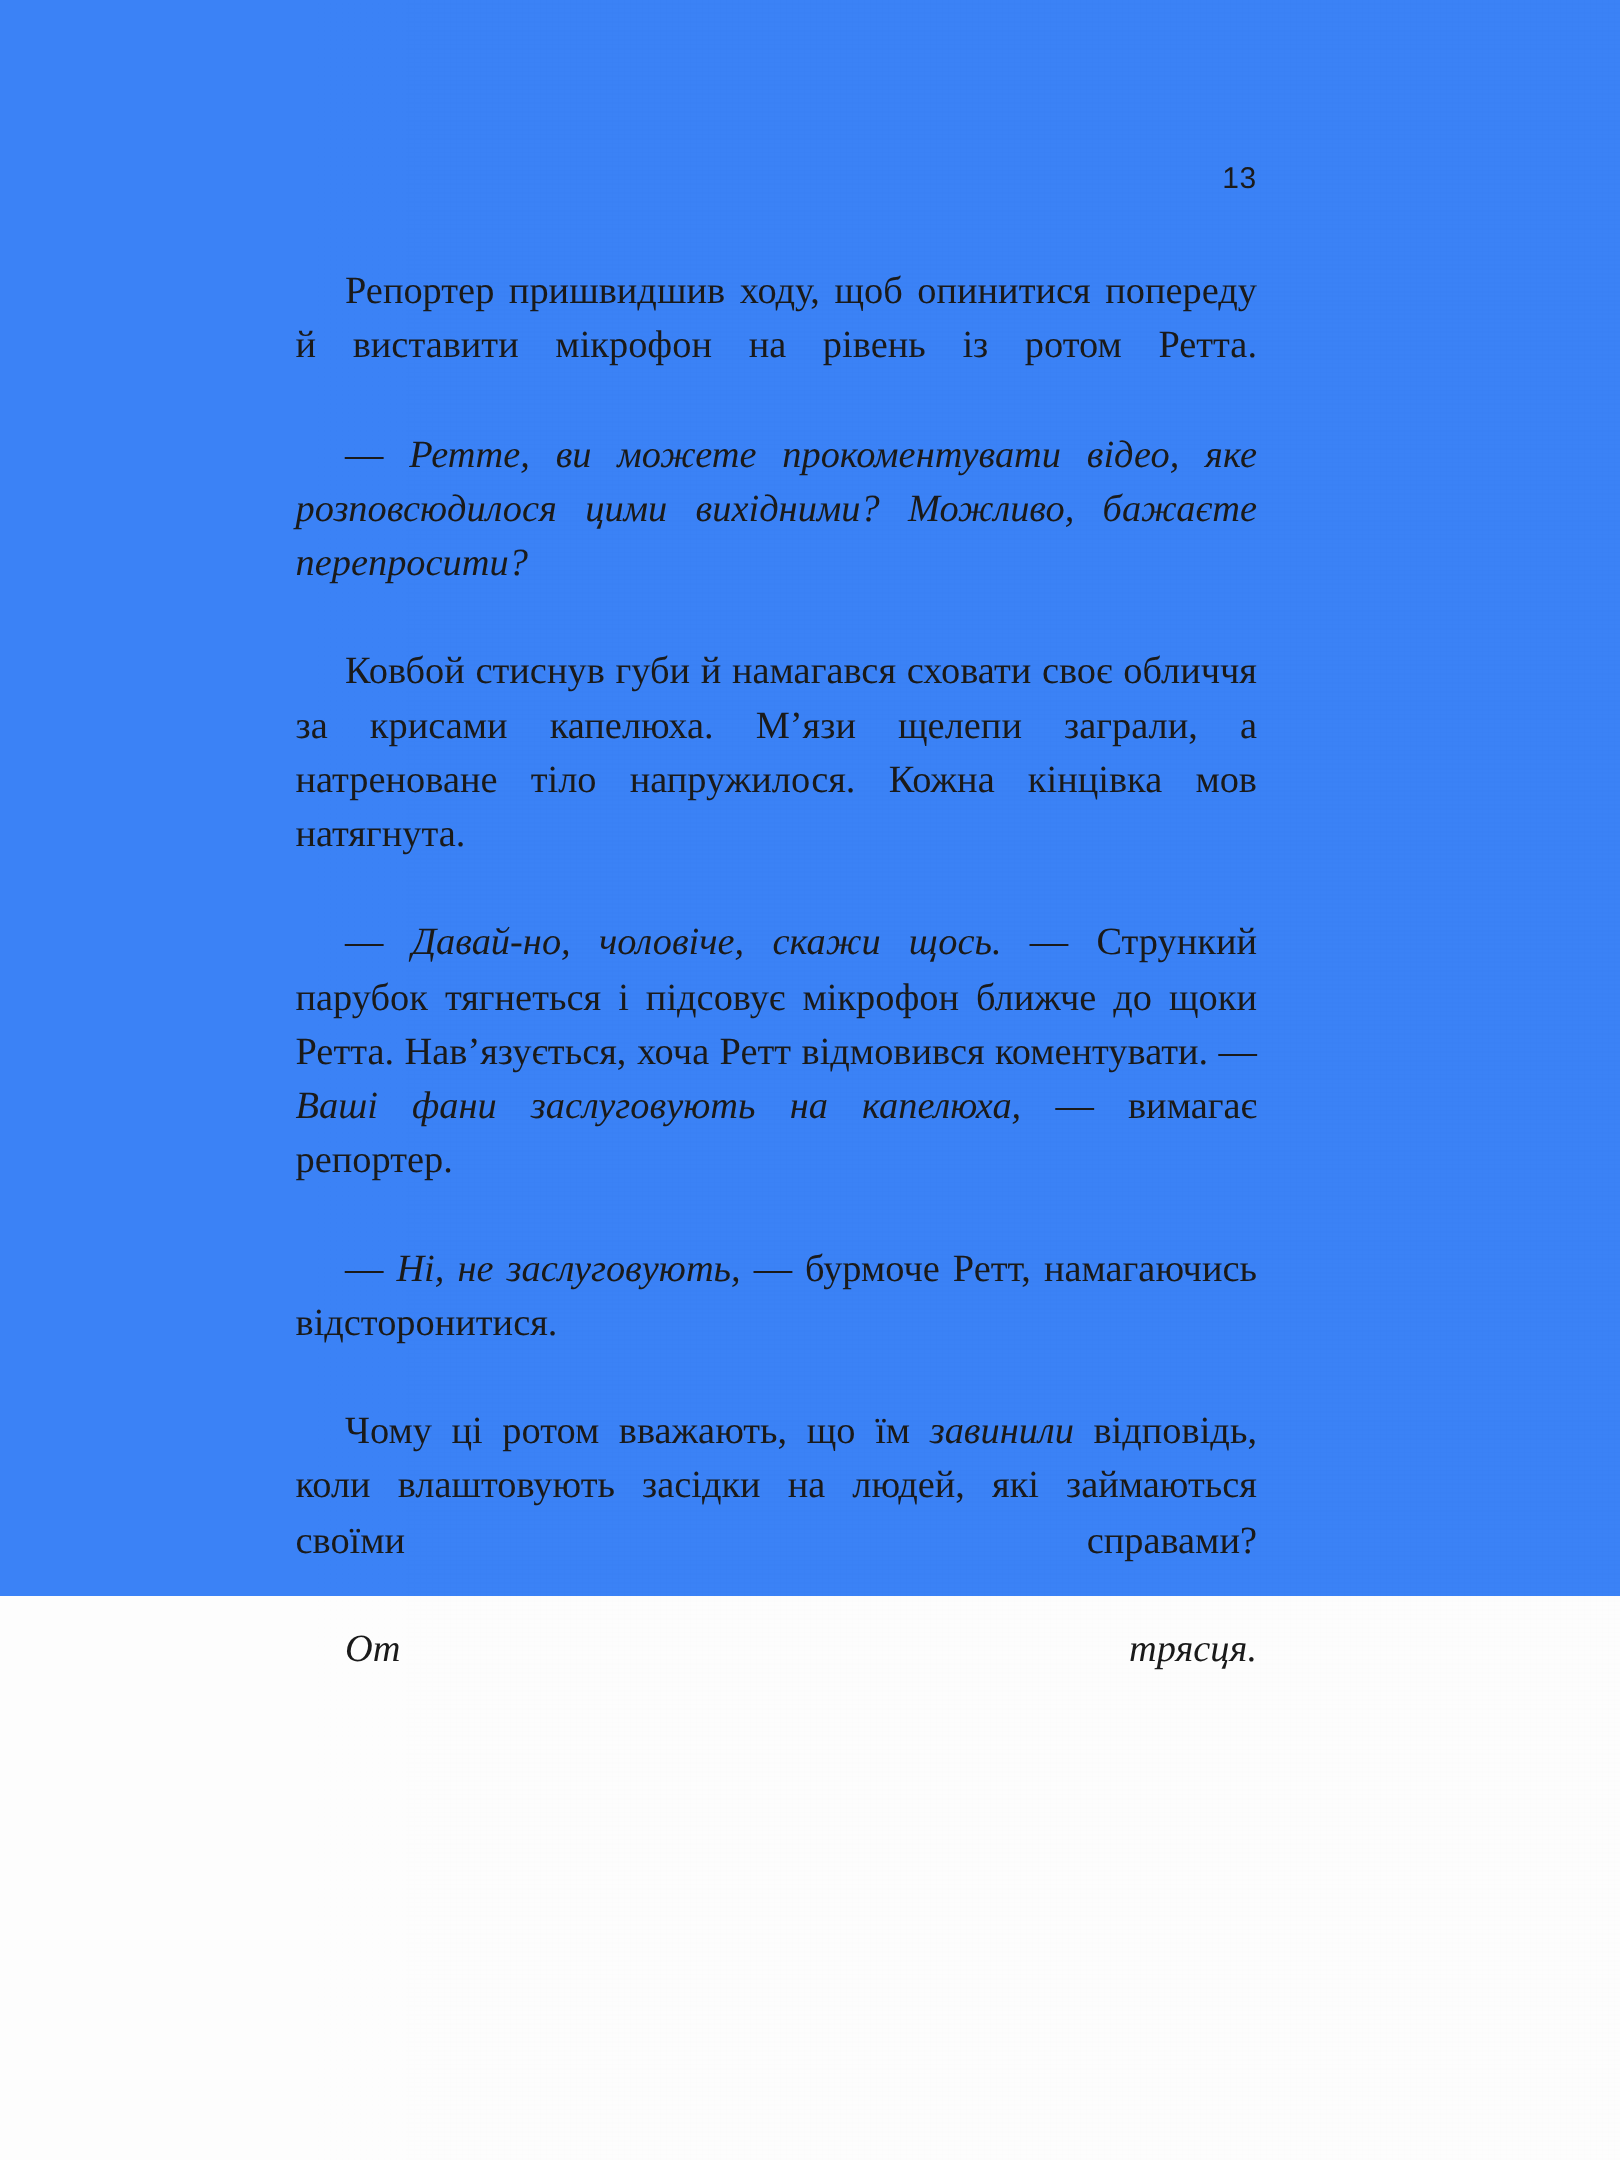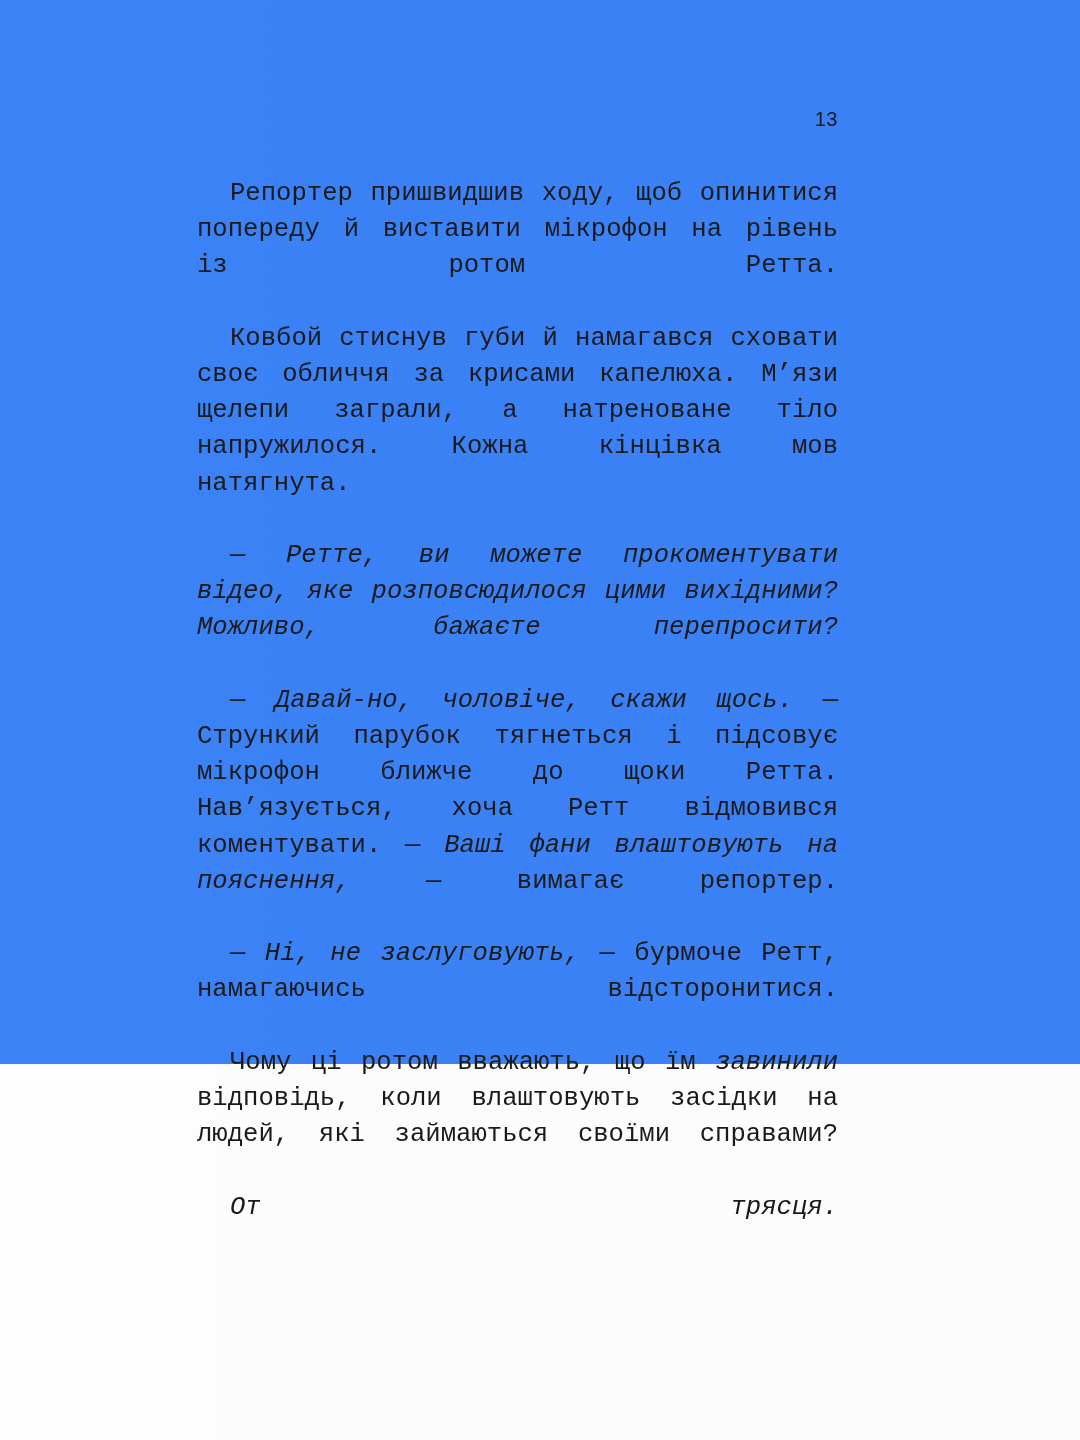--- a/index.html
+++ b/index.html
@@ -67,21 +67,20 @@
 
   .para {
     margin: 0;
     font-size: 25.6px;
     line-height: 36.2px;
     text-align: justify;
     text-indent: 33px;
     hyphens: manual;
     -webkit-hyphens: manual;
     word-spacing: 0.1px;
-    font-family: Liberation Mono, monospace;
   }
 
   .para i,
   .para em {
     font-style: italic;
   }
 
   
   .para::after {
     content: "";
@@ -93,21 +92,21 @@
 <body>
 
 <div class="page">
 
   <div class="scan-noise"></div>
 
   <div class="folio">13</div>
 
   <div class="textblock">
       <p class="para"><span>Репортер пришвидшив ходу, щоб опинитися попереду й виставити мікрофон на рівень із ротом Ретта.</span></p>
+      <p class="para"><span>— </span><i>Ретте, ви можете прокоментувати відео, яке розповсюдилося цими вихідними? Можливо, бажаєте перепросити?</i></p>
       <p class="para"><span>Ковбой стиснув губи й намагався сховати своє обличчя за крисами капелюха. М’язи щелепи заграли, а натреноване тіло напружилося. Кожна кінцівка мов натягнута.</span></p>
-      <p class="para"><span>— </span><i>Ретте, ви можете прокоментувати відео, яке розповсюдилося цими вихідними? Можливо, бажаєте перепросити?</i></p>
-      <p class="para"><span>— </span><i>Давай-но, чоловіче, скажи щось.</i><span> — Стрункий парубок тягнеться і підсовує мікрофон ближче до щоки Ретта. Нав’язується, хоча Ретт відмовився коментувати. — </span><i>Ваші фани влаштовують на пояснення,</i><span> — вимагає репортер.</span></p>
+      <p class="para"><span>— </span><i>Давай-но, чоловіче, скажи щось.</i><span> — Стрункий парубок тягнеться і підсовує мікрофон ближче до щоки Ретта. Нав’язується, хоча Ретт відмовився коментувати. — </span><i>Ваші фани заслуговують на капелюха,</i><span> — вимагає репортер.</span></p>
       <p class="para"><span>— </span><i>Ні, не заслуговують,</i><span> — бурмоче Ретт, намагаючись відсторонитися.</span></p>
       <p class="para"><span>Чому ці ротом вважають, що їм </span><i>завинили</i><span> відповідь, коли влаштовують засідки на людей, які займаються своїми справами?</span></p>
       <p class="para"><i>От трясця.</i></p>
     </div>
 
 </div>
 
 </body></html>

